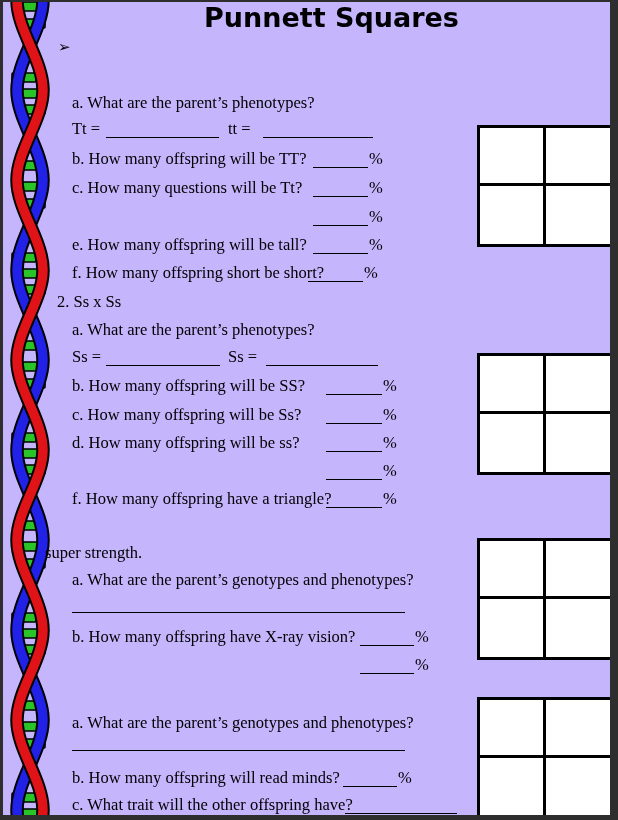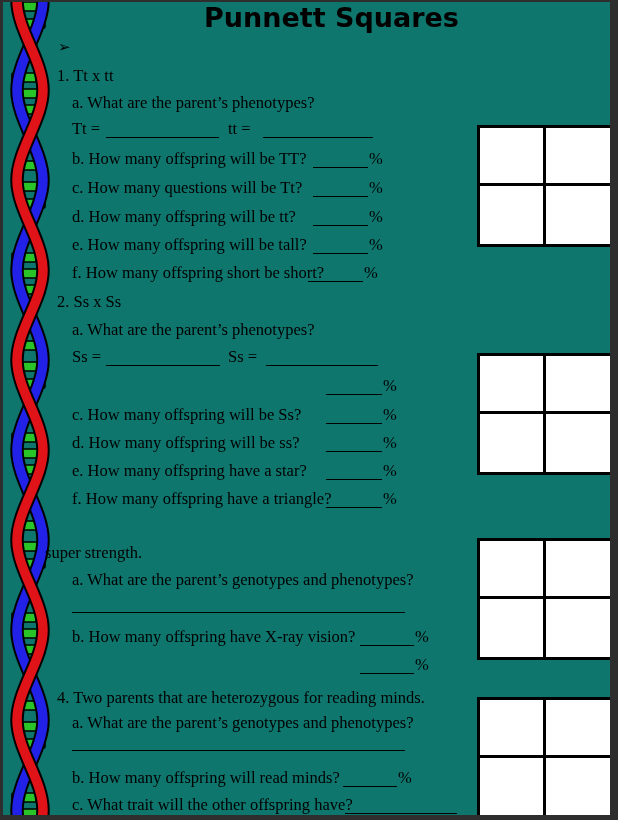--- a/index.html
+++ b/index.html
@@ -1,17 +1,17 @@
 <!DOCTYPE html>
 <html style="--dna_red: #e01318; --dna_blue: #2121e8; --dna_green: #28c428; --border: #2e2e2e;"><head>
 <meta charset="utf-8">
 <style>
   html,body { margin:0; padding:0; background:#888; }
   .page {
-    position:relative; width:618px; height:820px; background:#0f766e;
+    position:relative; width:618px; height:820px; background:#c4b5fd;
     overflow:hidden; font-family:"Liberation Serif", serif; color:#000;
   }
   .frame {
     position:absolute; inset:0; pointer-events:none; z-index:60;
     border-left:3px solid var(--border,#2e2e2e);
     border-top:2px solid var(--border,#2e2e2e);
     border-right:8px solid var(--border,#2e2e2e);
     border-bottom:5px solid var(--border,#2e2e2e);
   }
   .dna { position:absolute; left:3px; top:0; width:54px; height:820px; z-index:5; }
@@ -74,44 +74,40 @@
       <use href="#unit" y="540"></use>
       <use href="#unit" y="720"></use>
     </svg>
   </div>
 
   <div class="title">Punnett Squares</div>
   <div class="row" style="top:37px">
     <span class="bullet">➢</span>
   </div>
 
-  <div class="row" style="top:66px">
-      <span class="lbl l57">1. Tt x tt</span>
-    </div>
   <div class="row" style="top:93px">
       <span class="lbl">a. What are the parent’s phenotypes?</span>
     </div>
   <div class="row" style="top:119px">
     <span class="lbl">Tt =</span>
     <span class="blank" style="left:106px;width:113px"></span>
     <span class="lbl2" style="left:228px">tt =</span>
     <span class="blank" style="left:263px;width:110px"></span>
   </div>
   <div class="row" style="top:149px">
       <span class="lbl">b. How many offspring will be TT?</span>
       <span class="blank" style="left:313px;width:55px"></span>
       <span class="pctsign" style="left:369px">%</span>
     </div>
   <div class="row" style="top:178px">
       <span class="lbl">c. How many questions will be Tt?</span>
       <span class="blank" style="left:313px;width:55px"></span>
       <span class="pctsign" style="left:369px">%</span>
     </div>
   <div class="row" style="top:207px">
-      <span class="lbl">d. How many offspring will be tt?</span>
       <span class="blank" style="left:313px;width:55px"></span>
       <span class="pctsign" style="left:369px">%</span>
     </div>
   <div class="row" style="top:235px">
       <span class="lbl">e. How many offspring will be tall?</span>
       <span class="blank" style="left:313px;width:55px"></span>
       <span class="pctsign" style="left:369px">%</span>
     </div>
   <div class="row" style="top:263px">
       <span class="lbl">f. How many offspring short be short?</span>
@@ -125,35 +121,35 @@
   <div class="row" style="top:320px">
       <span class="lbl">a. What are the parent’s phenotypes?</span>
     </div>
   <div class="row" style="top:347px">
     <span class="lbl">Ss =</span>
     <span class="blank" style="left:106px;width:114px"></span>
     <span class="lbl2" style="left:228px">Ss =</span>
     <span class="blank" style="left:266px;width:112px"></span>
   </div>
   <div class="row" style="top:376px">
+      <span class="lbl">b. How many offspring will be SS?</span>
       <span class="blank" style="left:326px;width:56px"></span>
       <span class="pctsign" style="left:383px">%</span>
     </div>
   <div class="row" style="top:405px">
       <span class="lbl">c. How many offspring will be Ss?</span>
       <span class="blank" style="left:326px;width:56px"></span>
       <span class="pctsign" style="left:383px">%</span>
     </div>
   <div class="row" style="top:433px">
       <span class="lbl">d. How many offspring will be ss?</span>
       <span class="blank" style="left:326px;width:56px"></span>
       <span class="pctsign" style="left:383px">%</span>
     </div>
   <div class="row" style="top:461px">
-      <span class="lbl">e. How many offspring have a star?</span>
       <span class="blank" style="left:326px;width:56px"></span>
       <span class="pctsign" style="left:383px">%</span>
     </div>
   <div class="row" style="top:489px">
       <span class="lbl">f. How many offspring have a triangle?</span>
       <span class="blank" style="left:326px;width:56px"></span>
       <span class="pctsign" style="left:383px">%</span>
     </div>
 
   <div class="row" style="top:543px">
@@ -166,23 +162,20 @@
   <div class="row" style="top:627px">
       <span class="lbl">b. How many offspring have X-ray vision?</span>
       <span class="blank" style="left:360px;width:54px"></span>
       <span class="pctsign" style="left:415px">%</span>
     </div>
   <div class="row" style="top:655px">
       <span class="blank" style="left:360px;width:54px"></span>
       <span class="pctsign" style="left:415px">%</span>
     </div>
 
-  <div class="row" style="top:688px">
-      <span class="lbl l57">4. Two parents that are heterozygous for reading minds.</span>
-    </div>
   <div class="row" style="top:713px">
       <span class="lbl">a. What are the parent’s genotypes and phenotypes?</span>
     </div>
   <div class="ansline" style="top:736px"></div>
   <div class="row" style="top:768px">
       <span class="lbl">b. How many offspring will read minds?</span>
       <span class="blank" style="left:343px;width:54px"></span>
       <span class="pctsign" style="left:398px">%</span>
     </div>
   <div class="row" style="top:795px">

